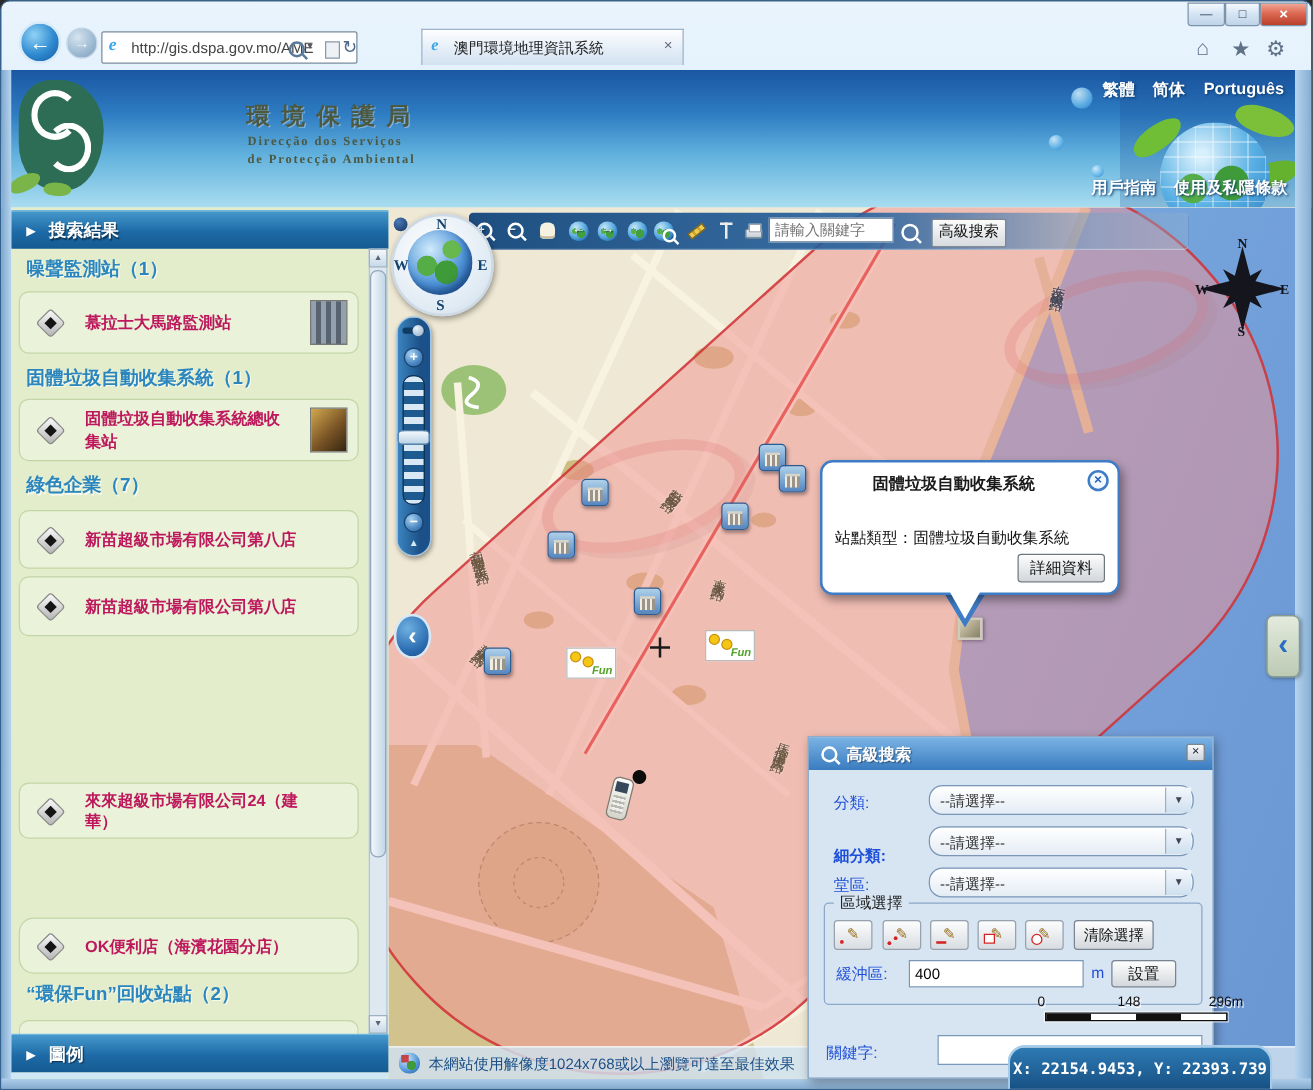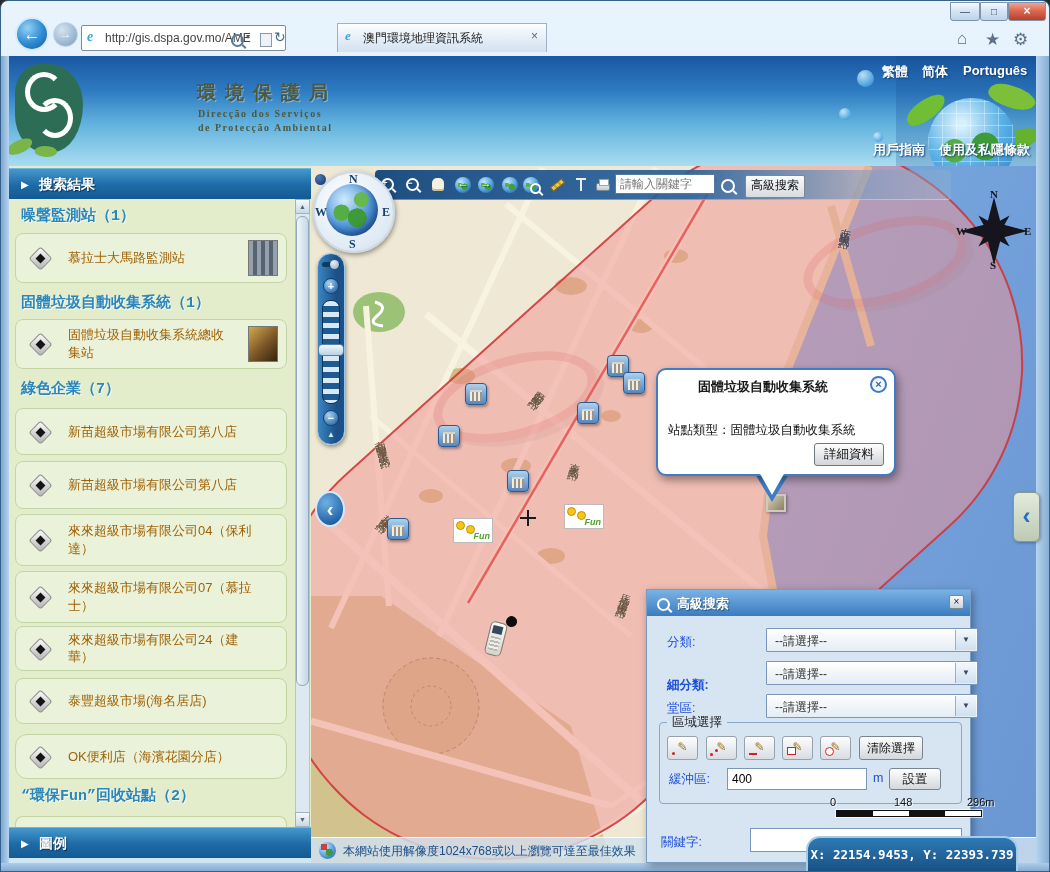--- a/index.html
+++ b/index.html
@@ -38,23 +38,23 @@
   
   #brL{left:0;top:55px;width:8px;height:807px;background:linear-gradient(90deg,#7ea8cf,#b6d4ee);}
   #brR{left:1035px;top:55px;width:15px;height:807px;background:linear-gradient(90deg,#b6d4ee,#7ea8cf);}
   #brB{left:0;top:862px;width:1050px;height:10px;background:linear-gradient(180deg,#aecdea,#7aa2c8);}
   
   #sidebar{left:8px;top:165px;width:302px;height:697px;background:#e3edcb;overflow:hidden;}
   .bluebar{position:absolute;left:0;width:302px;height:31px;background:linear-gradient(180deg,#4598cc,#1d6aa6 55%,#155a92);
            border-top:1px solid #6fb6e0;box-sizing:border-box;}
   .bluebar .t{position:absolute;left:30px;top:7px;color:#fff;font-weight:bold;font-size:14px;text-shadow:1px 1px 1px rgba(0,0,0,.5);}
   .bluebar .ar{position:absolute;left:12px;top:10px;color:#fff;font-size:10px;}
-  .sechead{position:absolute;left:12px;font-size:15px;font-weight:bold;color:#2b86bd;text-shadow:1px 1px 0 #f6faee;font-family:Liberation Mono, monospace;}
+  .sechead{position:absolute;left:12px;font-size:15px;font-weight:bold;color:#2b86bd;text-shadow:1px 1px 0 #f6faee;}
   .sitem{position:absolute;left:6px;width:272px;background:#eaf2d9;border:1px solid #c3d5a6;border-radius:8px;box-sizing:border-box;}
-  .sitem .lbl{position:absolute;left:52px;top:50%;transform:translateY(-50%);font-size:13px;color:#a16207;width:160px;line-height:1.35;}
+  .sitem .lbl{position:absolute;left:52px;top:50%;transform:translateY(-50%);font-size:13px;color:#be185d;width:160px;line-height:1.35;font-weight:bold;}
   .sitem.wide .lbl{width:190px;}
   .dmbox{position:absolute;left:14px;top:50%;margin-top:-10px;width:20px;height:20px;}
   .dm{position:absolute;left:2px;top:2px;width:15px;height:15px;transform:rotate(45deg);
       background:linear-gradient(135deg,#fbfbfb,#b4b4b4);border:1px solid #8a8a8a;border-radius:3px;}
   .dm::after{content:"";position:absolute;left:4px;top:4px;right:4px;bottom:4px;background:#141414;}
   .thumb{position:absolute;right:8px;top:50%;margin-top:-18px;width:30px;height:36px;border:1px solid #777;box-sizing:border-box;}
   .th1{background:repeating-linear-gradient(90deg,#93a0ad 0 4px,#59636f 4px 8px),linear-gradient(#aab,#445);}
   .th2{background:linear-gradient(135deg,#d2a94e,#7a5526 55%,#33250f);}
   .sscroll{position:absolute;left:286px;top:33px;width:15px;height:628px;background:#dde8f0;border:1px solid #b3c4d2;box-sizing:border-box;}
   .sbtn{position:absolute;left:286px;width:15px;height:15px;background:linear-gradient(#f4f8fb,#c9d9e7);border:1px solid #9fb2c2;
@@ -160,22 +160,22 @@
                         radial-gradient(circle at 35% 30%,#cfeafb,#4f93d8 60%,#1f5a9e);}
   #loadglobe::after{content:"";position:absolute;left:2px;top:2px;width:6px;height:6px;background:rgba(200,30,30,.8);}
   
   #advpanel{left:645px;top:588px;width:325px;height:274px;background:#d7e5f2;border:1px solid #7a9cc0;z-index:40;
             box-shadow:2px 3px 8px rgba(0,0,0,.35);box-sizing:border-box;}
   #advhead{position:absolute;left:0;top:0;width:323px;height:26px;background:linear-gradient(#7ab2e4,#3a7cc0);}
   #advhead .ht{position:absolute;left:30px;top:5px;color:#fff;font-weight:bold;font-size:13px;text-shadow:1px 1px 1px rgba(0,0,0,.4);}
   #advclose{position:absolute;right:6px;top:5px;width:15px;height:14px;background:linear-gradient(#f6f8fa,#ccd4dc);
             border:1px solid #7a8894;border-radius:2px;font-size:10px;color:#223;text-align:center;line-height:12px;box-sizing:border-box;cursor:pointer;}
   .prow-l{position:absolute;left:20px;font-size:12.5px;color:#1d4ed8;}
-  .dd{position:absolute;left:119px;width:212px;height:24px;background:linear-gradient(#ffffff,#e4ecf4);
-      border:1px solid #7a96b8;border-radius:1px;box-sizing:border-box;cursor:pointer;}
+  .dd{position:absolute;left:96px;width:212px;height:24px;background:linear-gradient(#ffffff,#e4ecf4);
+      border:1px solid #7a96b8;border-radius:11px;box-sizing:border-box;cursor:pointer;}
   .dd .txt{position:absolute;left:8px;top:4px;font-size:12px;color:#333;}
   .dd .arr{position:absolute;right:1px;top:1px;width:20px;height:20px;background:linear-gradient(#f2f7fc,#cfe0ef);
            border-left:1px solid #9ab0c8;text-align:center;font-size:8px;color:#445;line-height:20px;}
   #fieldset{position:absolute;left:12px;top:132px;width:303px;height:82px;border:1px solid #8aa8c8;border-radius:4px;box-sizing:border-box;}
   #legend{position:absolute;left:20px;top:124px;background:#d7e5f2;padding:0 5px;font-size:12.5px;color:#222;}
   .drawbtn{position:absolute;top:146px;width:31px;height:24px;background:linear-gradient(#fdfdfd,#d8dde2);
            border:1px solid #98a2ac;border-radius:3px;box-sizing:border-box;cursor:pointer;text-align:center;}
   .drawbtn .pen{font-size:12px;color:#9a7020;line-height:21px;}
   .drawbtn u{position:absolute;text-decoration:none;background:#d42020;}
   .clearbtn{position:absolute;left:212px;top:146px;width:64px;height:24px;background:linear-gradient(#fefefe,#d4d8dc);
@@ -294,43 +294,25 @@
           <span class="dm"></span>
         </span>
       <span class="lbl">新苗超級市場有限公司第八店</span>
     </div>
     <div class="sitem wide" style="top:295px;height:48px;">
       <span class="dmbox">
           <span class="dm"></span>
         </span>
       <span class="lbl">新苗超級市場有限公司第八店</span>
     </div>
-    <div class="sitem wide" style="top:348px;height:52px;">
-      <span class="dmbox">
-          <span class="dm"></span>
-        </span>
-      <span class="lbl">來來超級市場有限公司04（保利達）</span>
-    </div>
-    <div class="sitem wide" style="top:405px;height:52px;">
-      <span class="dmbox">
-          <span class="dm"></span>
-        </span>
-      <span class="lbl">來來超級市場有限公司07（慕拉士）</span>
-    </div>
     <div class="sitem wide" style="top:460px;height:45px;">
       <span class="dmbox">
           <span class="dm"></span>
         </span>
       <span class="lbl">來來超級市場有限公司24（建華）</span>
-    </div>
-    <div class="sitem wide" style="top:512px;height:46px;">
-      <span class="dmbox">
-          <span class="dm"></span>
-        </span>
-      <span class="lbl">泰豐超級市場(海名居店)</span>
     </div>
     <div class="sitem wide" style="top:568px;height:45px;border-radius:12px;">
       <span class="dmbox">
           <span class="dm"></span>
         </span>
       <span class="lbl">OK便利店（海濱花園分店）</span>
     </div>
 
     <div class="sechead" style="top:620px;">“環保Fun”回收站點（2）</div>
     <div class="sitem" style="top:650px;height:12px;border-bottom:none;border-radius:8px 8px 0 0;"></div>

